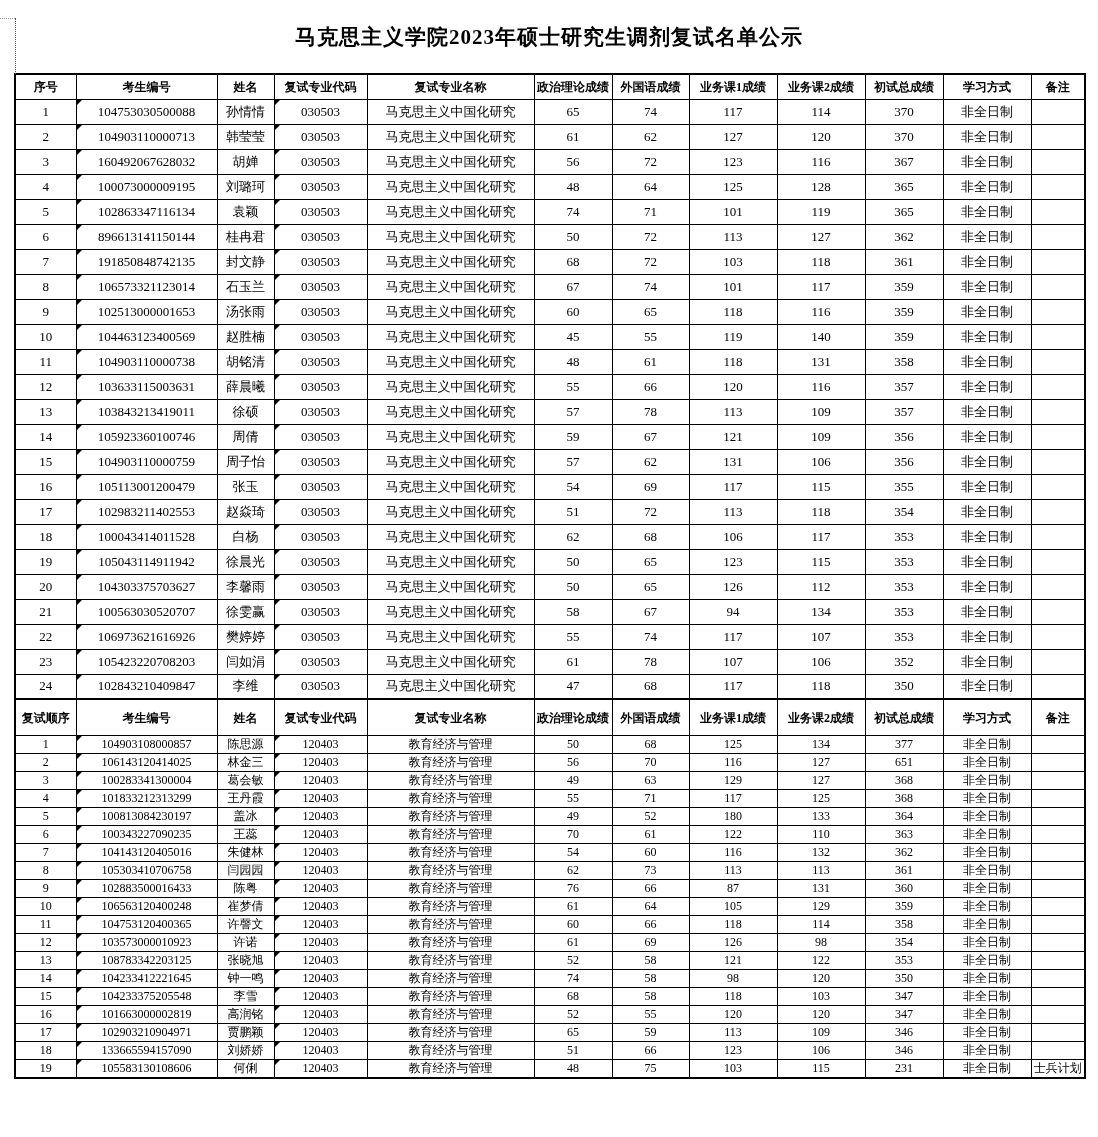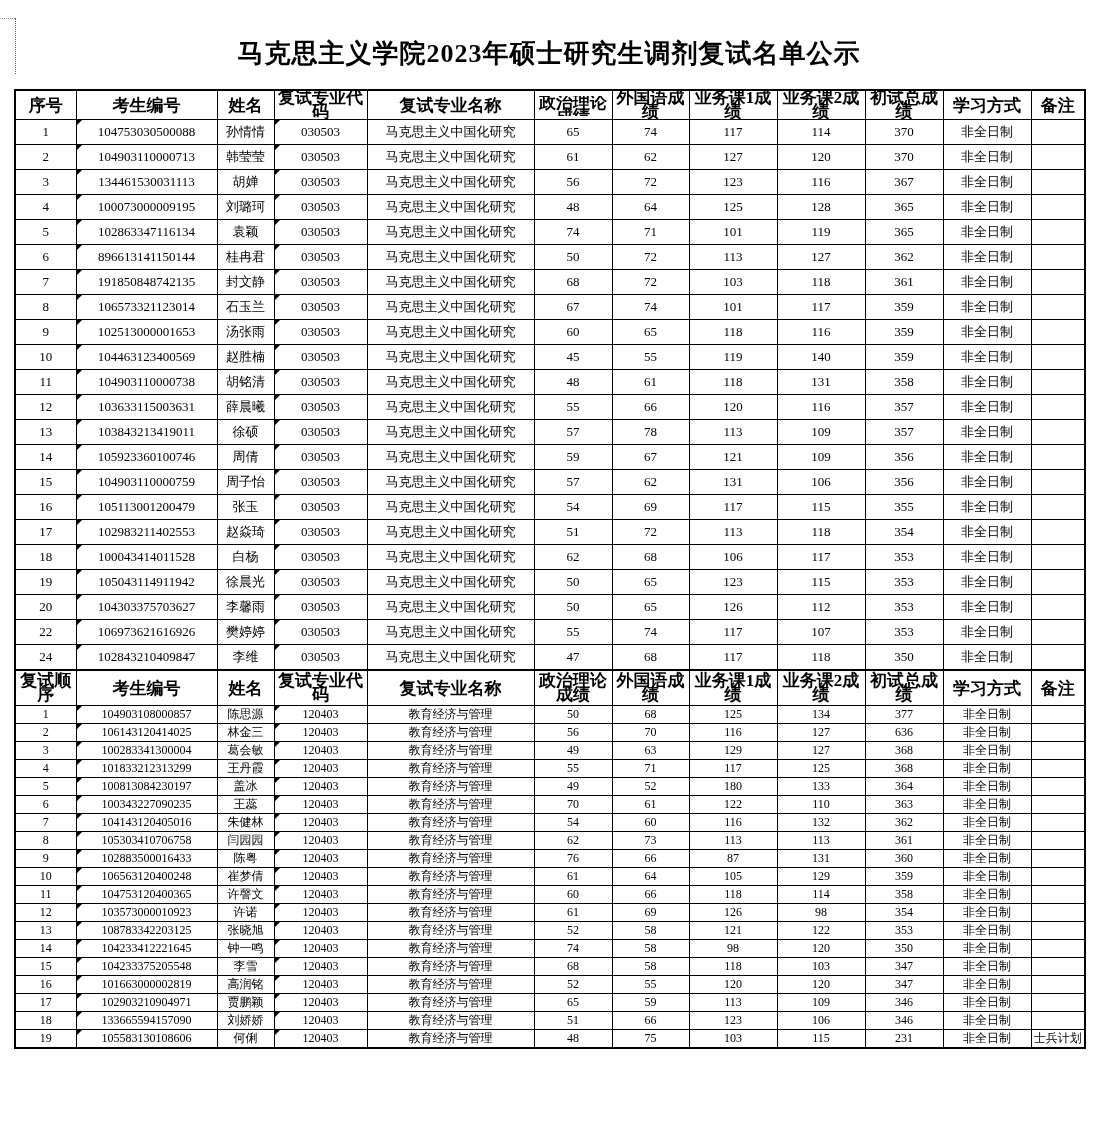--- a/index.html
+++ b/index.html
@@ -19,24 +19,24 @@
   }
   .pagebreak-tick {
     position: absolute;
     left: 0; top: 18px;
     width: 15px; height: 0;
     border-top: 1px dotted #999;
   }
   .title {
     width: 1070px;
     margin-left: 14px;
-    padding-top: 40px;
+    padding-top: 24px;
     padding-bottom: 22px;
     line-height: 27px;
-    font-size: 26px;
+    font-size: 21px;
     font-weight: bold;
     text-align: center;
     letter-spacing: 1px;
   }
   table.sheet {
     margin-left: 14px;
     width: 1070px;
     border-collapse: collapse;
     table-layout: fixed;
     border: 2px solid #000;
@@ -44,21 +44,21 @@
   table.sheet td {
     border: 1px solid #000;
     text-align: center;
     vertical-align: middle;
     padding: 0 1px;
     overflow: hidden;
     white-space: nowrap;
   }
   tr.h1row td { height: 25px; }
   tr.h2row td { height: 36px; border-top: 2px solid #000; }
-  td.hcell { font-weight: bold; font-size: 17px; }
+  td.hcell { font-weight: bold; font-size: 12px; }
   .htext { line-height: 14px; white-space: normal; display: inline-block; vertical-align: middle; }
   .hclip { max-height: 20px; overflow: hidden; }
   tr.t1row td { height: 25px; font-size: 13px; }
   tr.t2row td { height: 17px; font-size: 12px; }
   td.flagged { position: relative; }
   td.flagged::before {
     content: "";
     position: absolute;
     top: 0; left: 0;
     width: 0; height: 0;
@@ -127,21 +127,21 @@
         <td>61</td>
         <td>62</td>
         <td>127</td>
         <td>120</td>
         <td>370</td>
         <td>非全日制</td>
         <td></td>
       </tr>
       <tr class="t1row">
         <td>3</td>
-        <td class="flagged">134461530031113</td>
+        <td class="flagged">160492067628032</td>
         <td>胡婵</td>
         <td class="flagged">030503</td>
         <td>马克思主义中国化研究</td>
         <td>56</td>
         <td>72</td>
         <td>123</td>
         <td>116</td>
         <td>367</td>
         <td>非全日制</td>
         <td></td>
@@ -378,30 +378,58 @@
         <td>马克思主义中国化研究</td>
         <td>50</td>
         <td>65</td>
         <td>126</td>
         <td>112</td>
         <td>353</td>
         <td>非全日制</td>
         <td></td>
       </tr>
       <tr class="t1row">
+        <td>21</td>
+        <td class="flagged">100563030520707</td>
+        <td>徐雯赢</td>
+        <td class="flagged">030503</td>
+        <td>马克思主义中国化研究</td>
+        <td>58</td>
+        <td>67</td>
+        <td>94</td>
+        <td>134</td>
+        <td>353</td>
+        <td>非全日制</td>
+        <td></td>
+      </tr>
+      <tr class="t1row">
         <td>22</td>
         <td class="flagged">106973621616926</td>
         <td>樊婷婷</td>
         <td class="flagged">030503</td>
         <td>马克思主义中国化研究</td>
         <td>55</td>
         <td>74</td>
         <td>117</td>
         <td>107</td>
         <td>353</td>
+        <td>非全日制</td>
+        <td></td>
+      </tr>
+      <tr class="t1row">
+        <td>23</td>
+        <td class="flagged">105423220708203</td>
+        <td>闫如涓</td>
+        <td class="flagged">030503</td>
+        <td>马克思主义中国化研究</td>
+        <td>61</td>
+        <td>78</td>
+        <td>107</td>
+        <td>106</td>
+        <td>352</td>
         <td>非全日制</td>
         <td></td>
       </tr>
       <tr class="t1row">
         <td>24</td>
         <td class="flagged">102843210409847</td>
         <td>李维</td>
         <td class="flagged">030503</td>
         <td>马克思主义中国化研究</td>
         <td>47</td>
@@ -443,21 +471,21 @@
       <tr class="t2row">
         <td>2</td>
         <td class="flagged">106143120414025</td>
         <td>林金三</td>
         <td class="flagged">120403</td>
         <td>教育经济与管理</td>
         <td>56</td>
         <td>70</td>
         <td>116</td>
         <td>127</td>
-        <td>636</td>
+        <td>651</td>
         <td>非全日制</td>
         <td></td>
       </tr>
       <tr class="t2row">
         <td>3</td>
         <td class="flagged">100283341300004</td>
         <td>葛会敏</td>
         <td class="flagged">120403</td>
         <td>教育经济与管理</td>
         <td>49</td>

